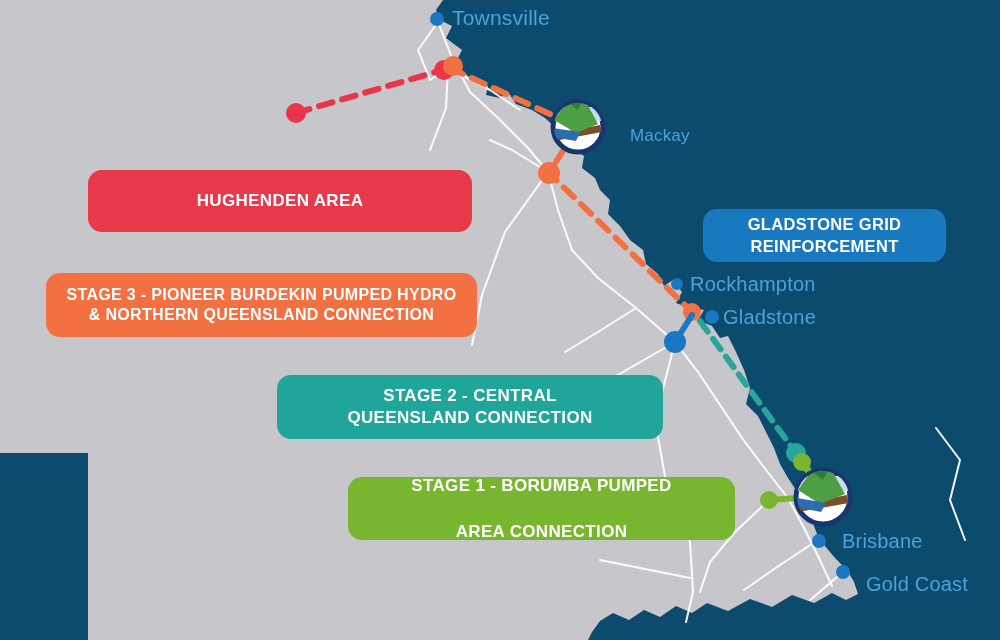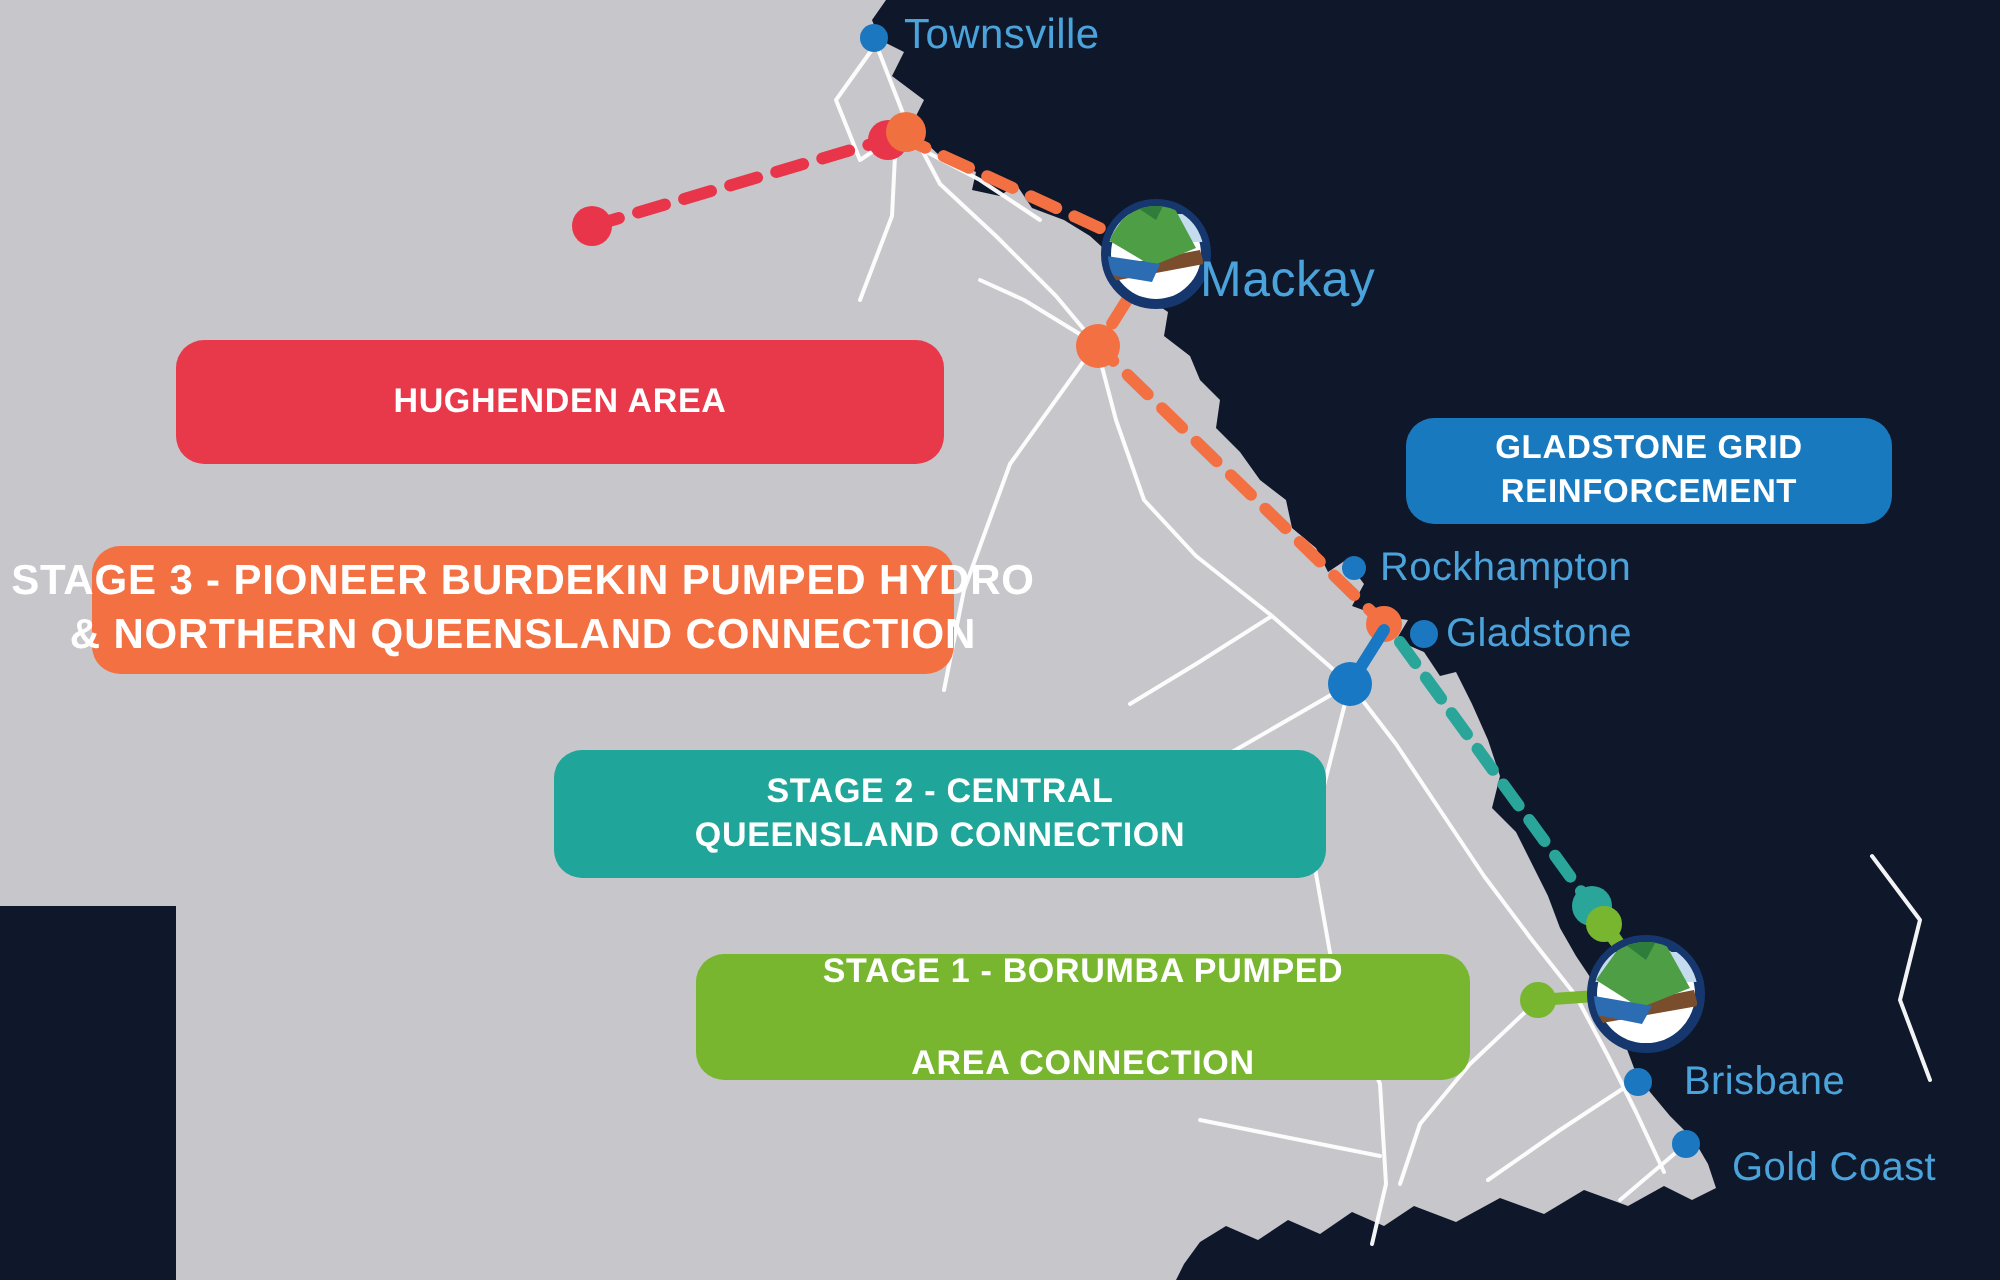--- a/index.html
+++ b/index.html
@@ -1,38 +1,38 @@
 <!DOCTYPE html>
 <html><head>
 <meta charset="utf-8">
 <style>
   html,body{margin:0;padding:0;background:#ffffff;}
   #stage-canvas{
-    position:relative;width:1000px;height:640px;overflow:hidden;background:#0f172a;
+    position:relative;width:1000px;height:640px;overflow:hidden;background:#0c4a6e;
     font-family:"Liberation Sans", sans-serif;
   }
   #map-svg{position:absolute;left:0;top:0;}
   .stage-box{
     position:absolute;border-radius:14px;color:#ffffff;font-weight:bold;
     display:flex;flex-direction:column;align-items:center;justify-content:center;
     text-align:center;line-height:1.28;letter-spacing:0.02em;
     font-size:17px;
   }
   .stage-box span{display:block;white-space:nowrap;}
   #box-stage4{left:88px;top:170px;width:384px;height:62px;background:#E8394B;}
-  #box-stage3{left:46px;top:273px;width:431px;height:64px;background:#F37043;font-size:21px;}
+  #box-stage3{left:46px;top:273px;width:431px;height:64px;background:#F37043;font-size:16px;}
   #box-stage2{left:277px;top:375px;width:386px;height:64px;background:#1FA59A;}
   #box-stage1{left:348px;top:477px;width:387px;height:63px;background:#78B62F;gap:24px;}
   #box-gladstone{left:703px;top:209px;width:243px;height:53px;background:#1879BE;font-size:16.5px;}
   .city-label{
     position:absolute;color:#4AA3DA;font-size:20px;font-weight:500;
     letter-spacing:0.01em;white-space:nowrap;
   }
   #city-townsville{left:452px;top:6px;font-size:21px;}
-  #city-mackay{left:600px;top:126px;font-size:25px;}
+  #city-mackay{left:630px;top:126px;font-size:17px;}
   #city-rockhampton{left:690px;top:273px;}
   #city-gladstone{left:723px;top:306px;}
   #city-brisbane{left:842px;top:530px;}
   #city-goldcoast{left:866px;top:561px;margin-top:12px;}
 </style>
 </head>
 <body>
 
 <div id="stage-canvas">
 

